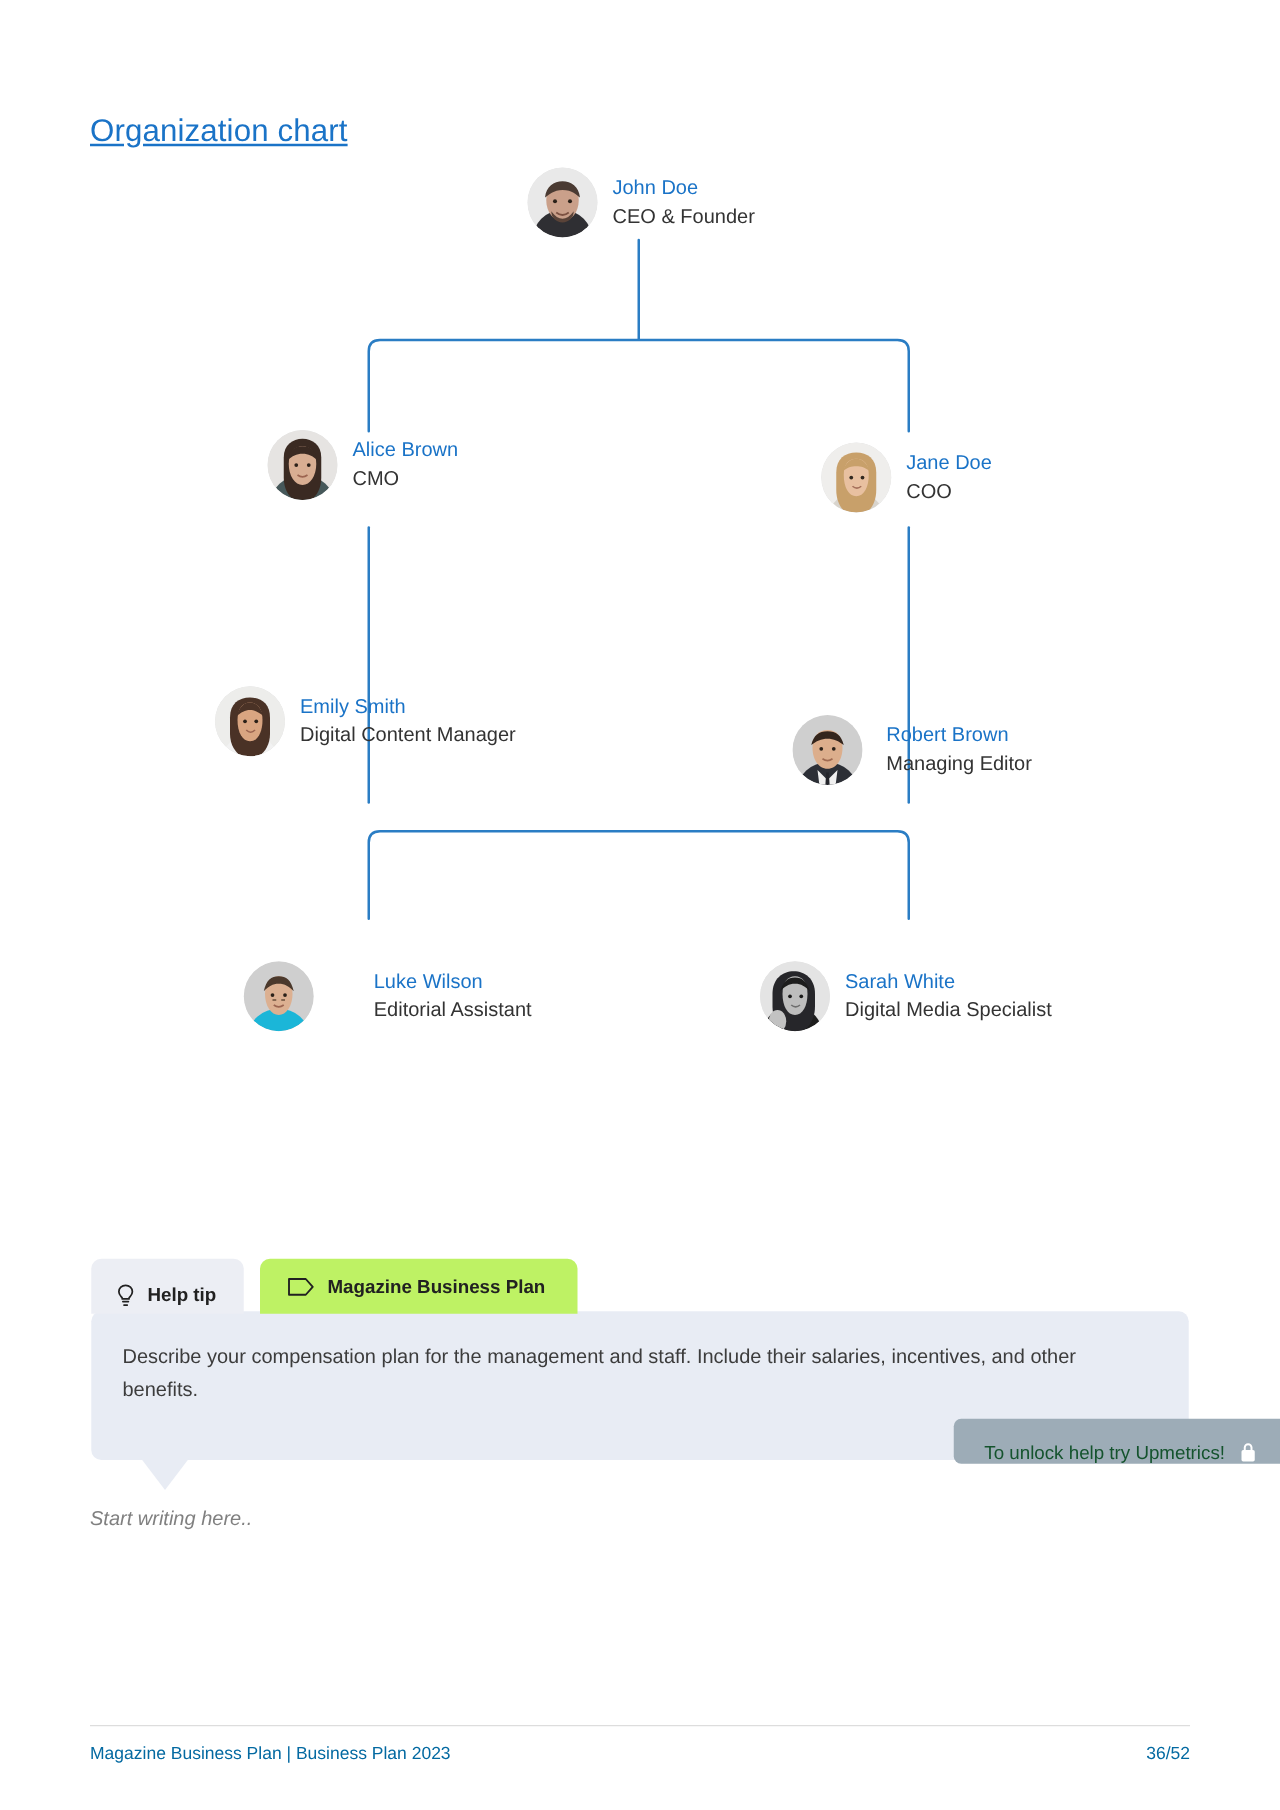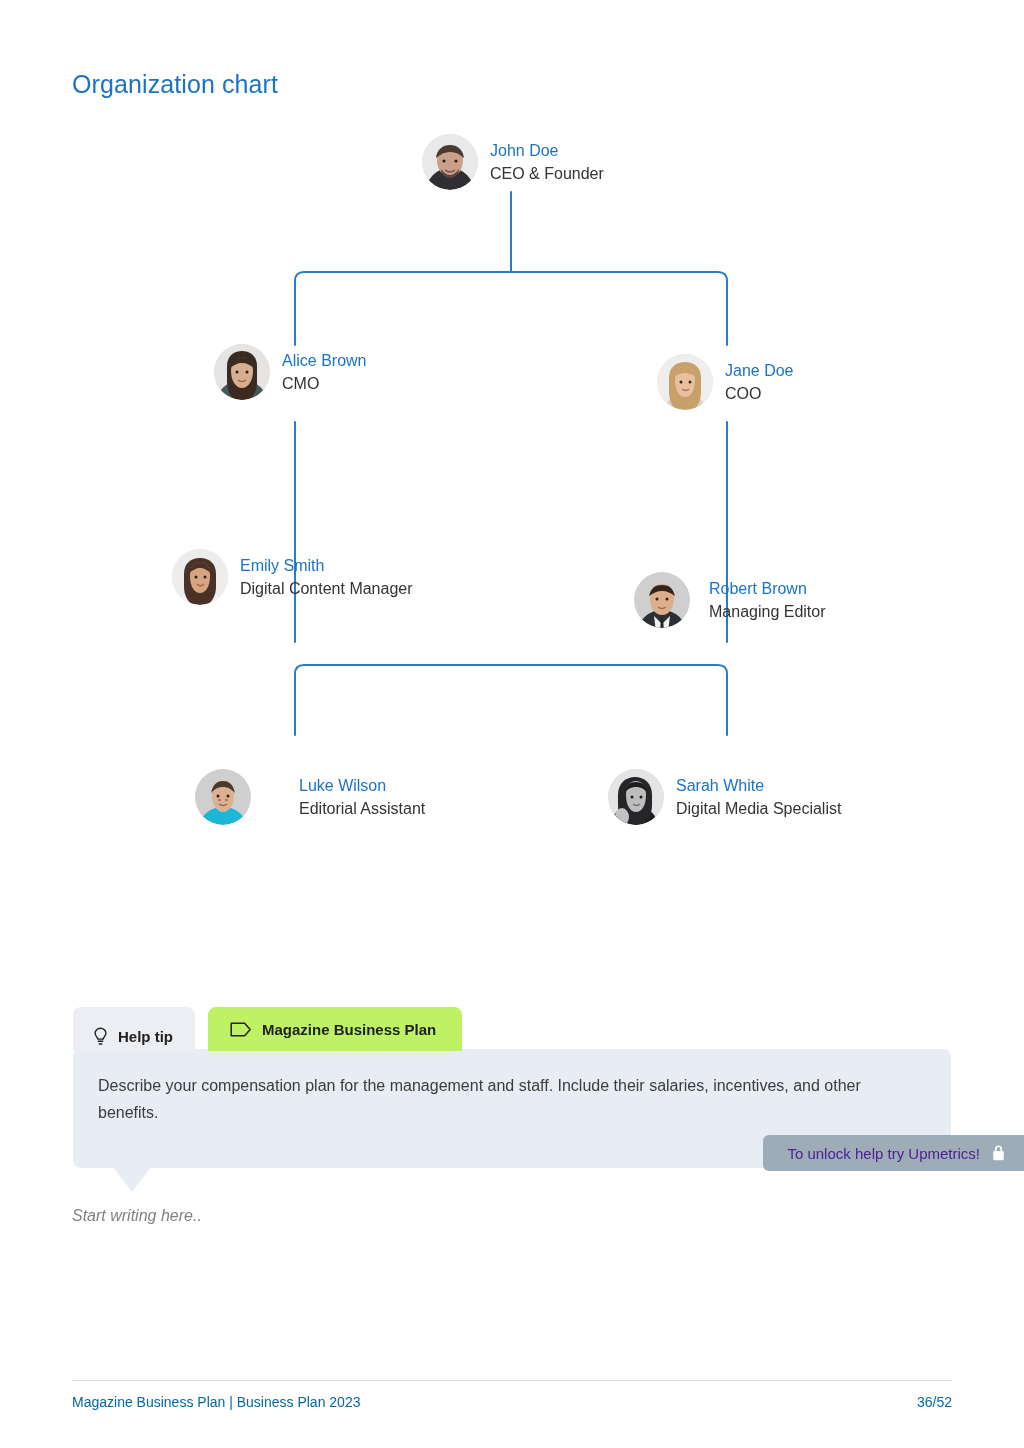--- a/index.html
+++ b/index.html
@@ -25,23 +25,24 @@
   
   .section-title {
     position: absolute;
     color: #1a73c7;
     font-weight: 400;
     letter-spacing: .1px;
     white-space: nowrap;
   }
   #org-title {
     left: 72px;
-    top: 68px;
+    top: 89px;
     font-size: 25px;
     line-height: 32px;
+    text-decoration: underline;
   }
   #comp-title {
     left: 72px;
     top: 929px;
     font-size: 29px;
     line-height: 38px;
   }
 
   
   #org-chart {
@@ -150,26 +151,26 @@
     line-height: 27px;
     color: #3c3c3c;
     z-index: 3;
   }
   #unlock-badge {
     position: absolute;
     right: 0px;
     top: 1135px;
     height: 36px;
     display: flex;
-    align-items: center;
+    align-items: flex-end;
     gap: 11px;
     padding: 0 18px 0 24px;
     background: #9dacb7;
     border-radius: 6px 0 0 6px;
-    color: #4c1d95;
+    color: #14532d;
     font-size: 15px;
     white-space: nowrap;
     z-index: 4;
   }
   #unlock-badge svg { display: block; }
 
   #start-writing {
     position: absolute;
     left: 72px;
     top: 1207px;

